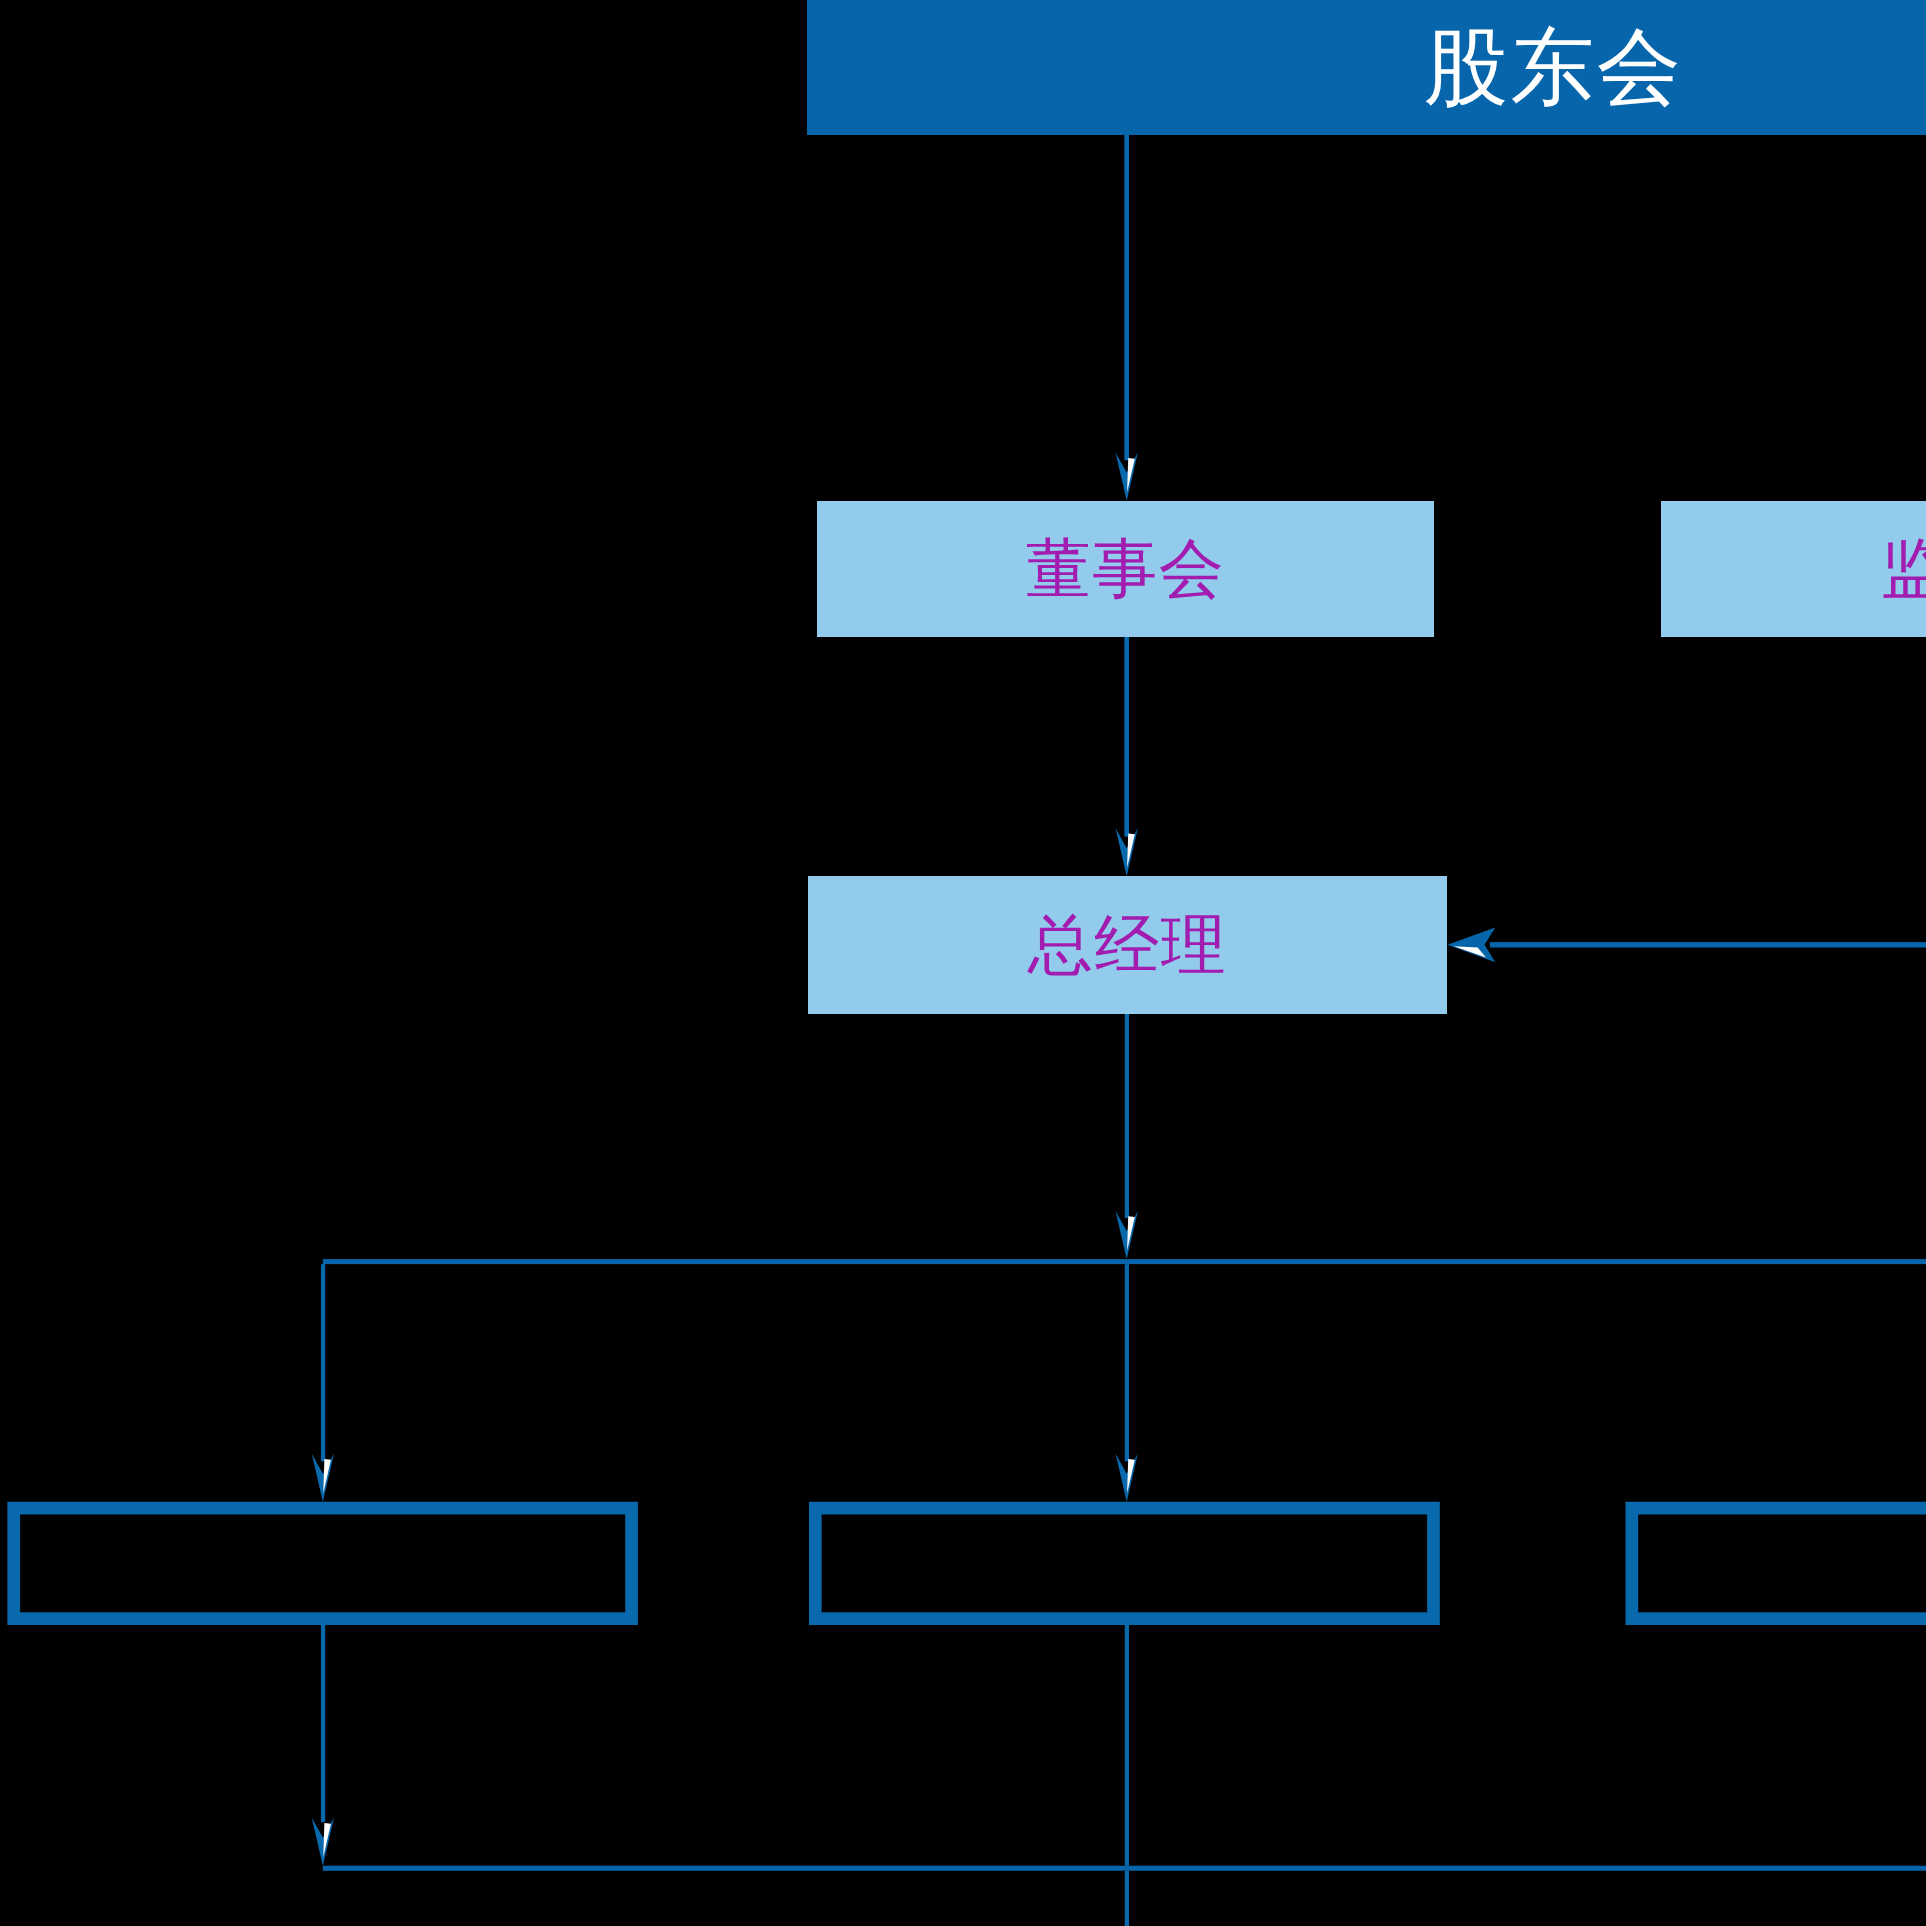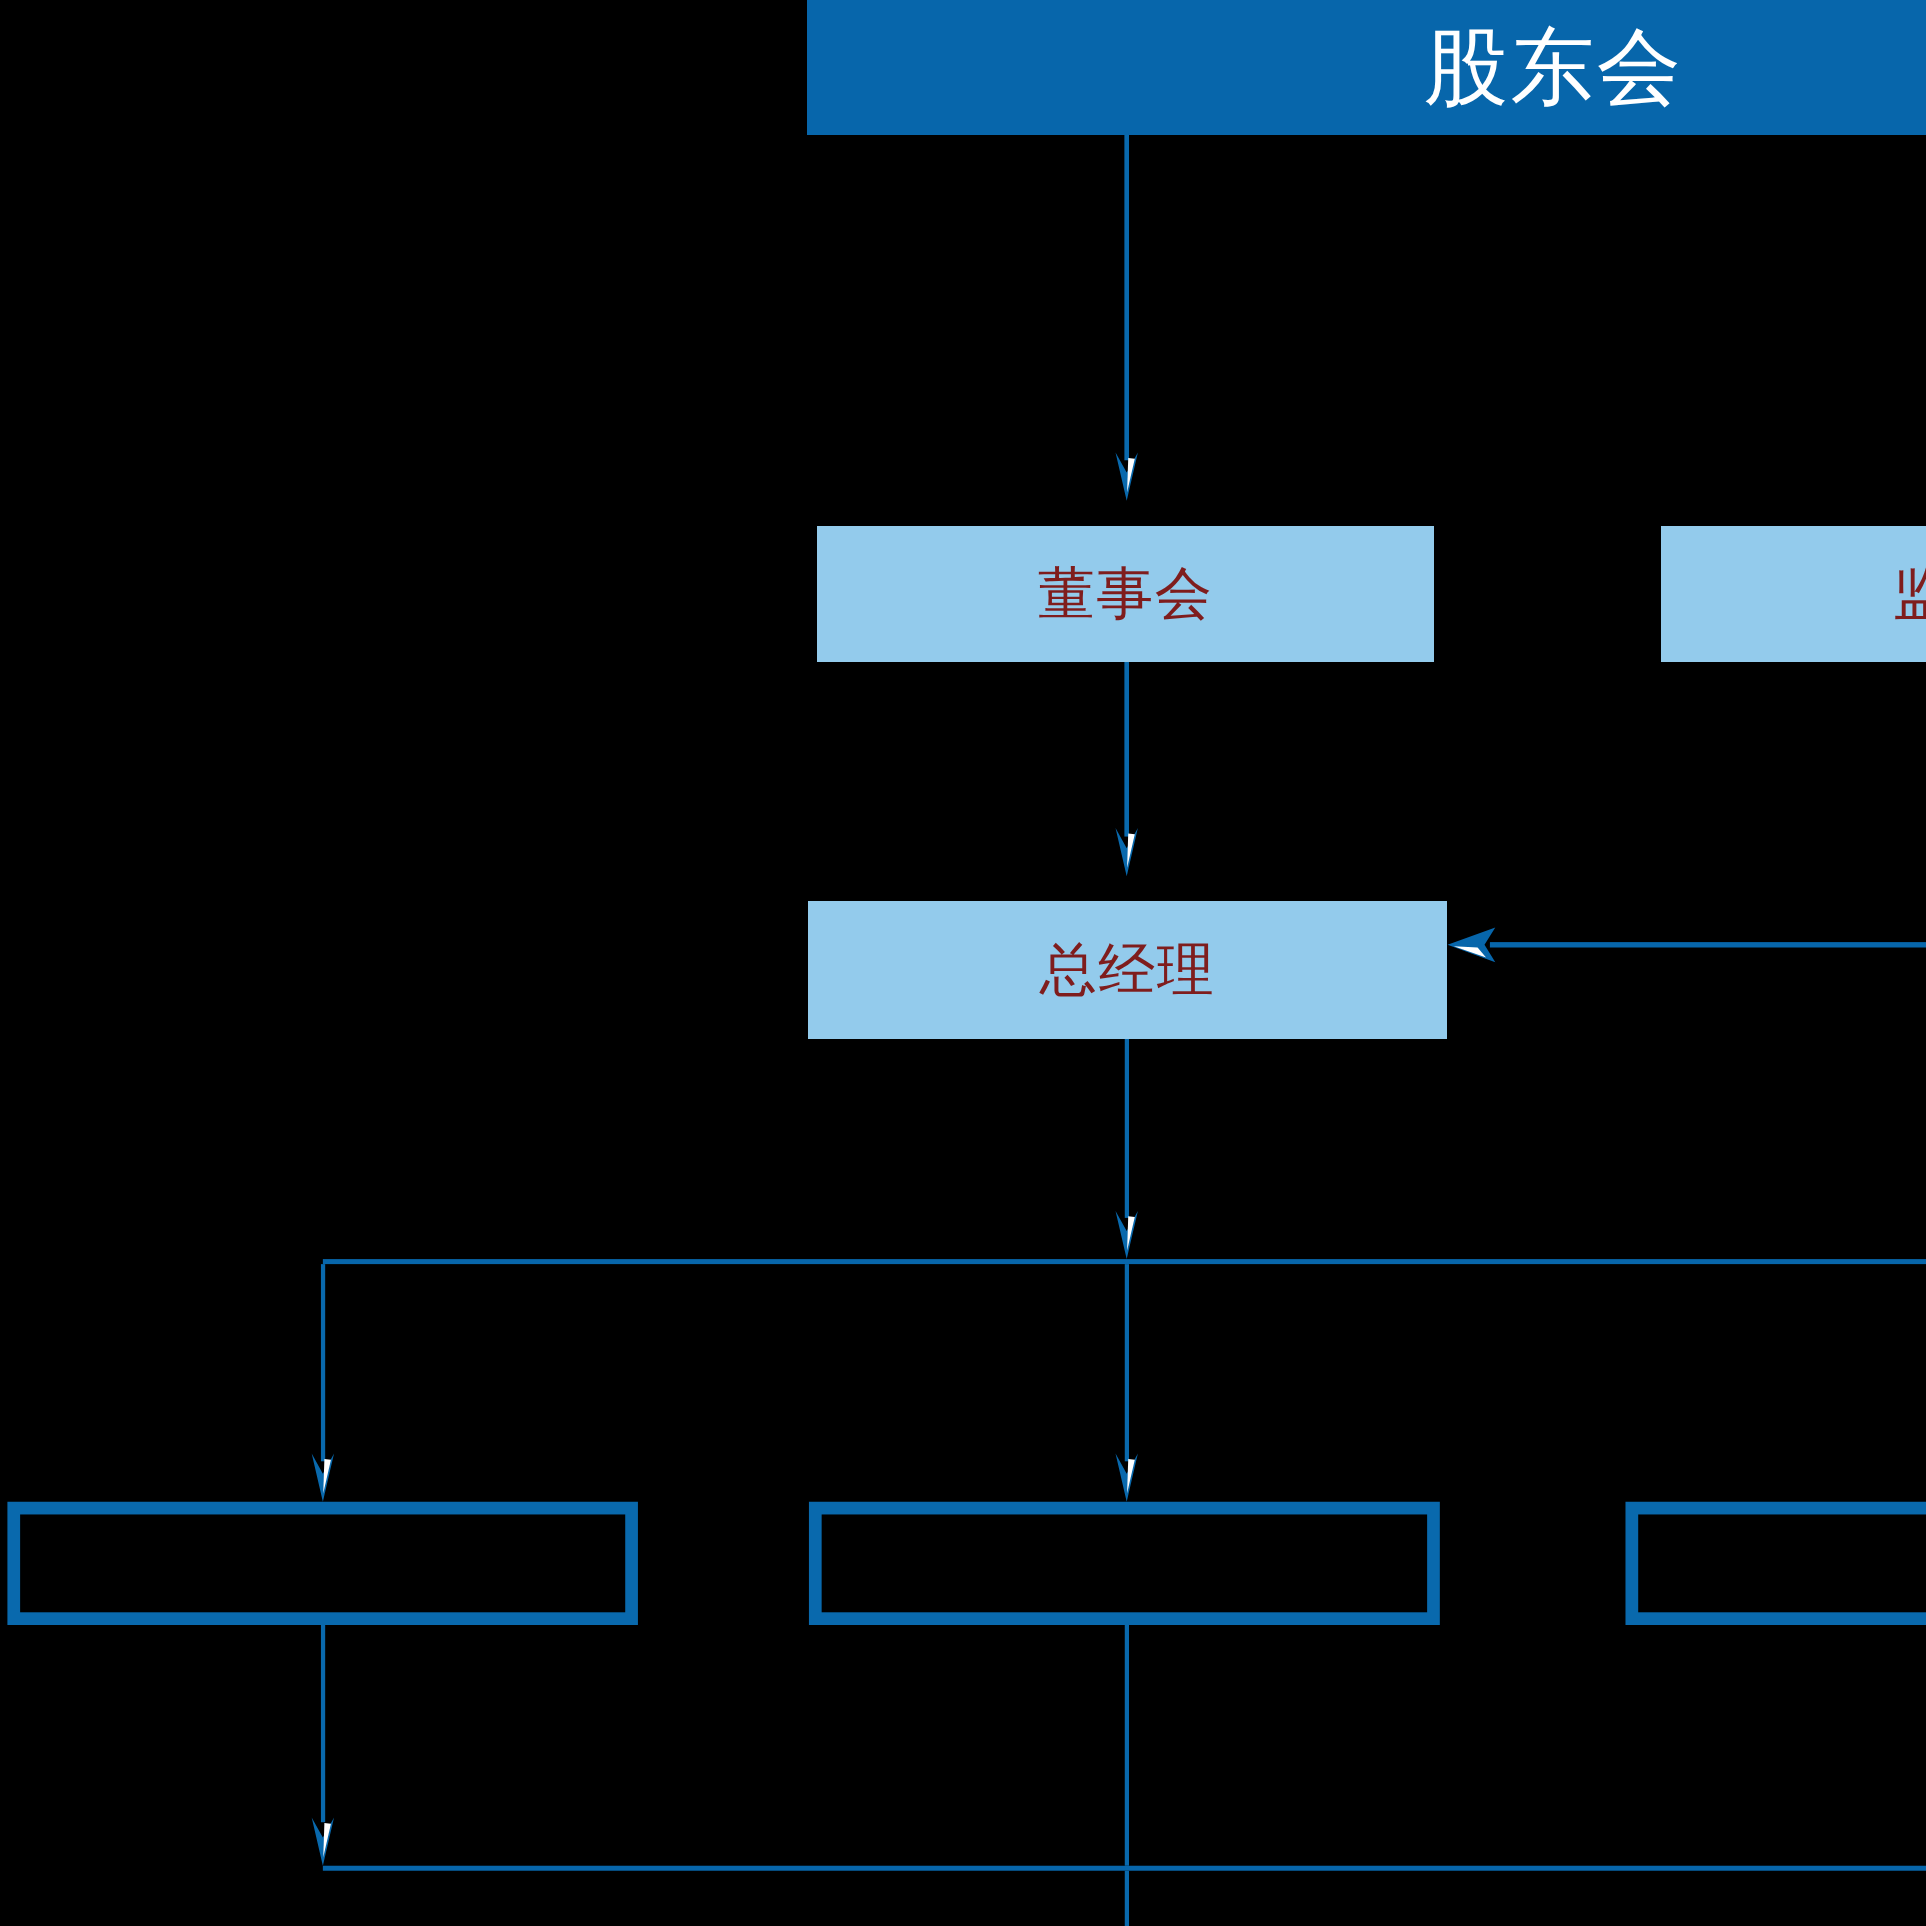--- a/index.html
+++ b/index.html
@@ -31,24 +31,23 @@
   }
   .node-root {
     left: 807px; top: 0px; width: 1493px; height: 135px;
     background: #0766ab;
     color: #ffffff;
     font-size: 84px;
     letter-spacing: 2.3px;
   }
   .node-light {
     background: #93cbec;
-    color: #7f1d1d;
-    font-size: 57px;
+    color: #a21caf;
+    font-size: 65px;
     letter-spacing: 1.5px;
-    margin-top: 25px;
   }
   .node-board       { left: 817px; top: 501px; width: 617px; height: 136px; }
   .node-supervisor  { left: 1661px; top: 501px; width: 639px; height: 136px; }
   .node-gm          { left: 808px; top: 876px; width: 639px; height: 138px; }
 </style>
 </head>
 <body>
 
 <div id="canvas">
 

